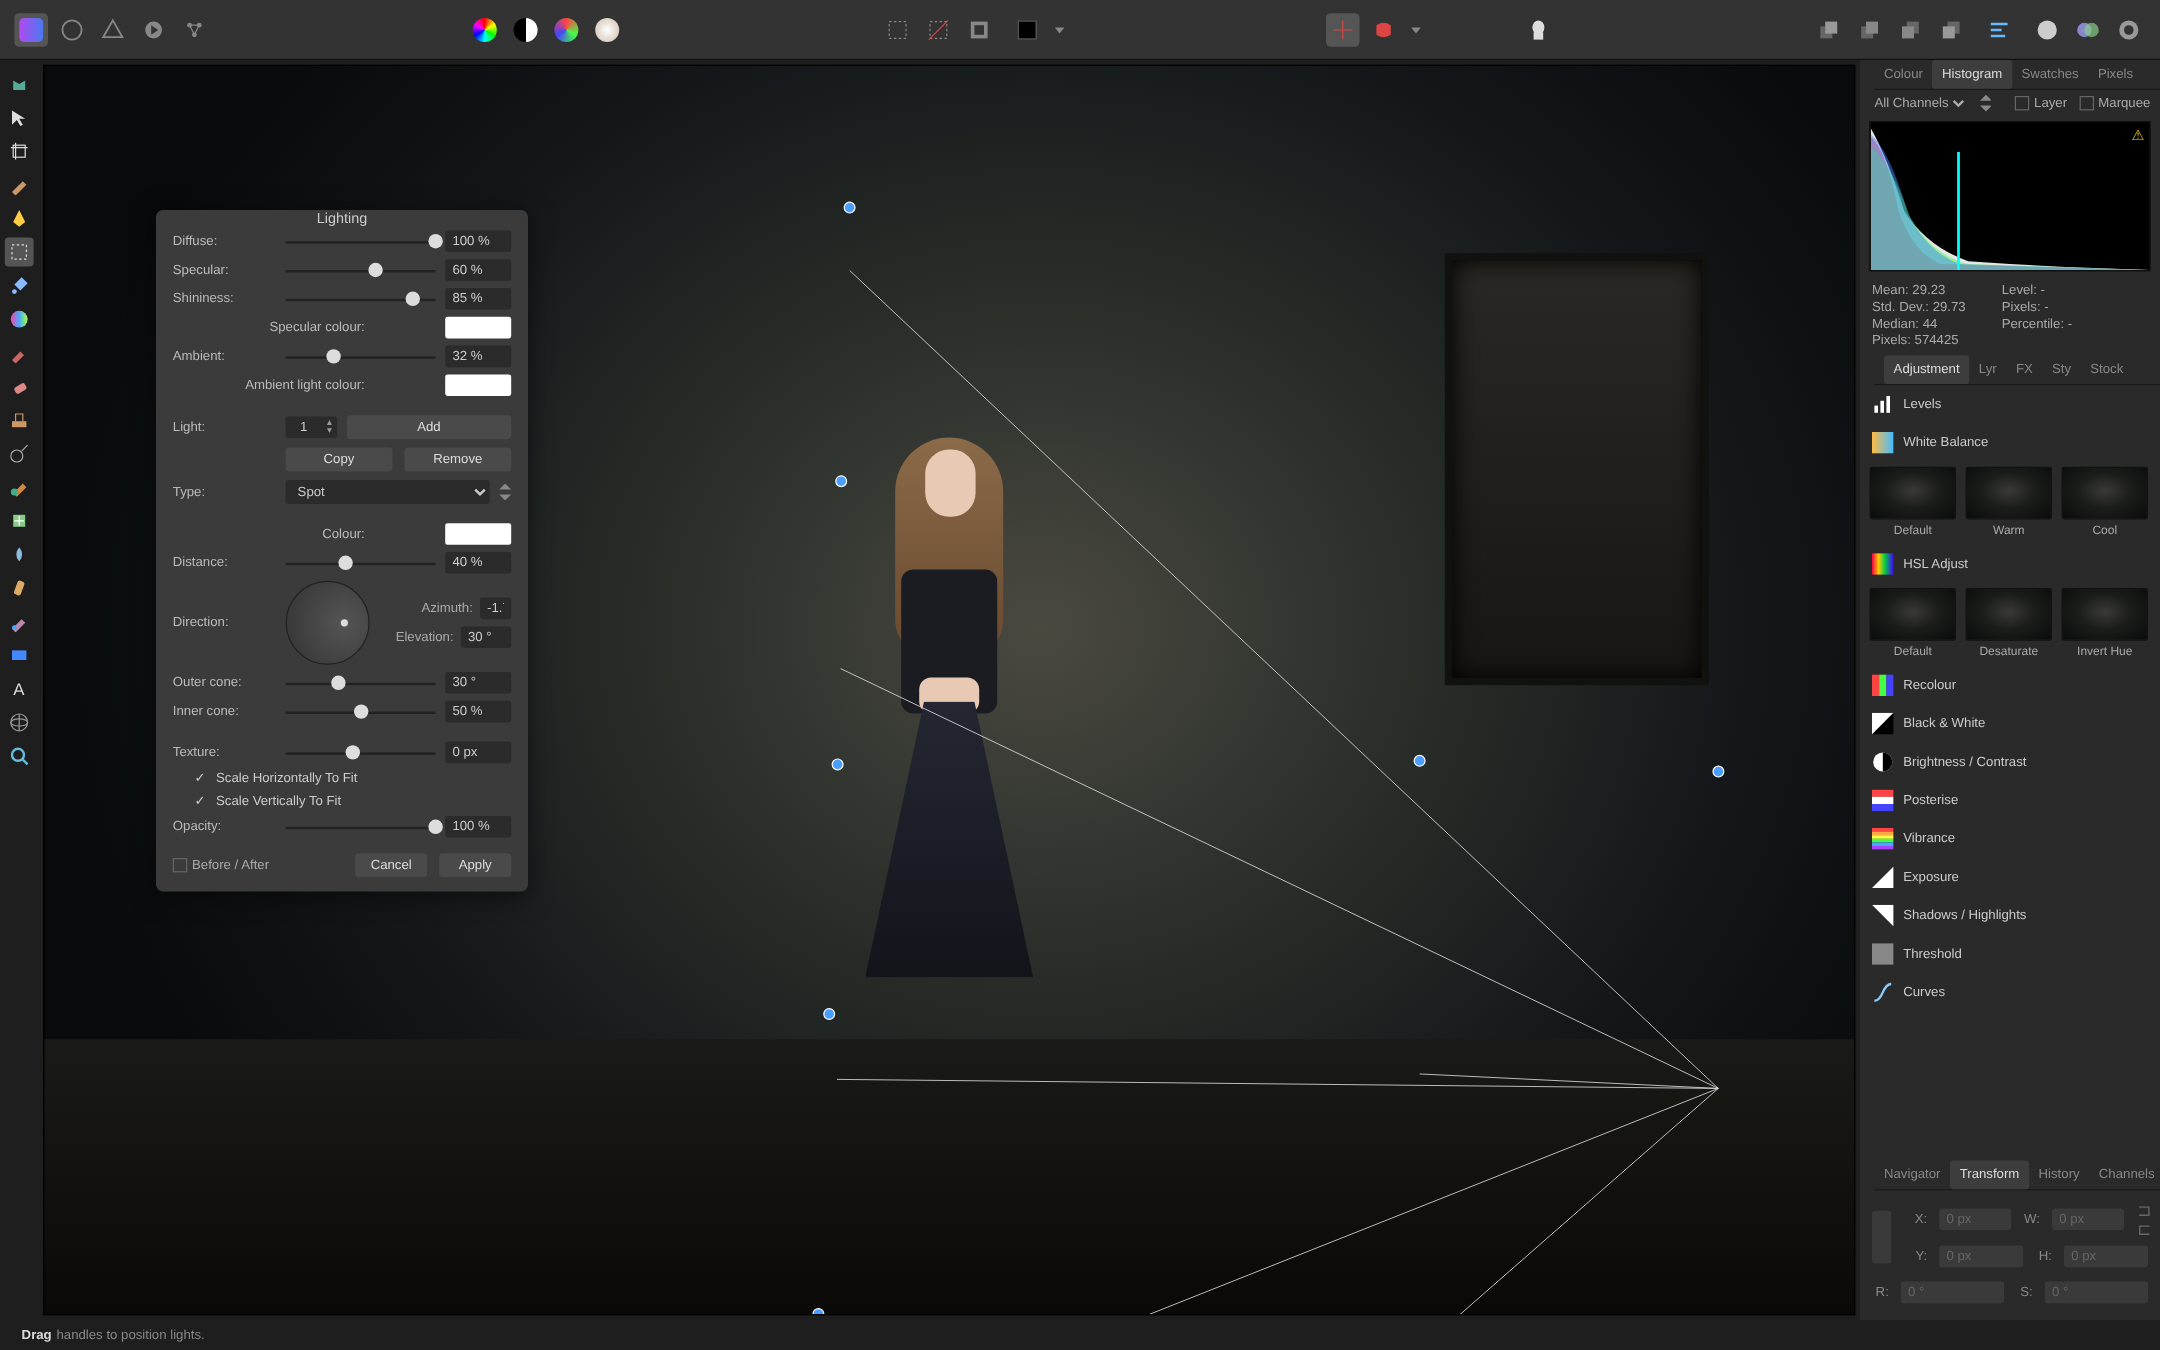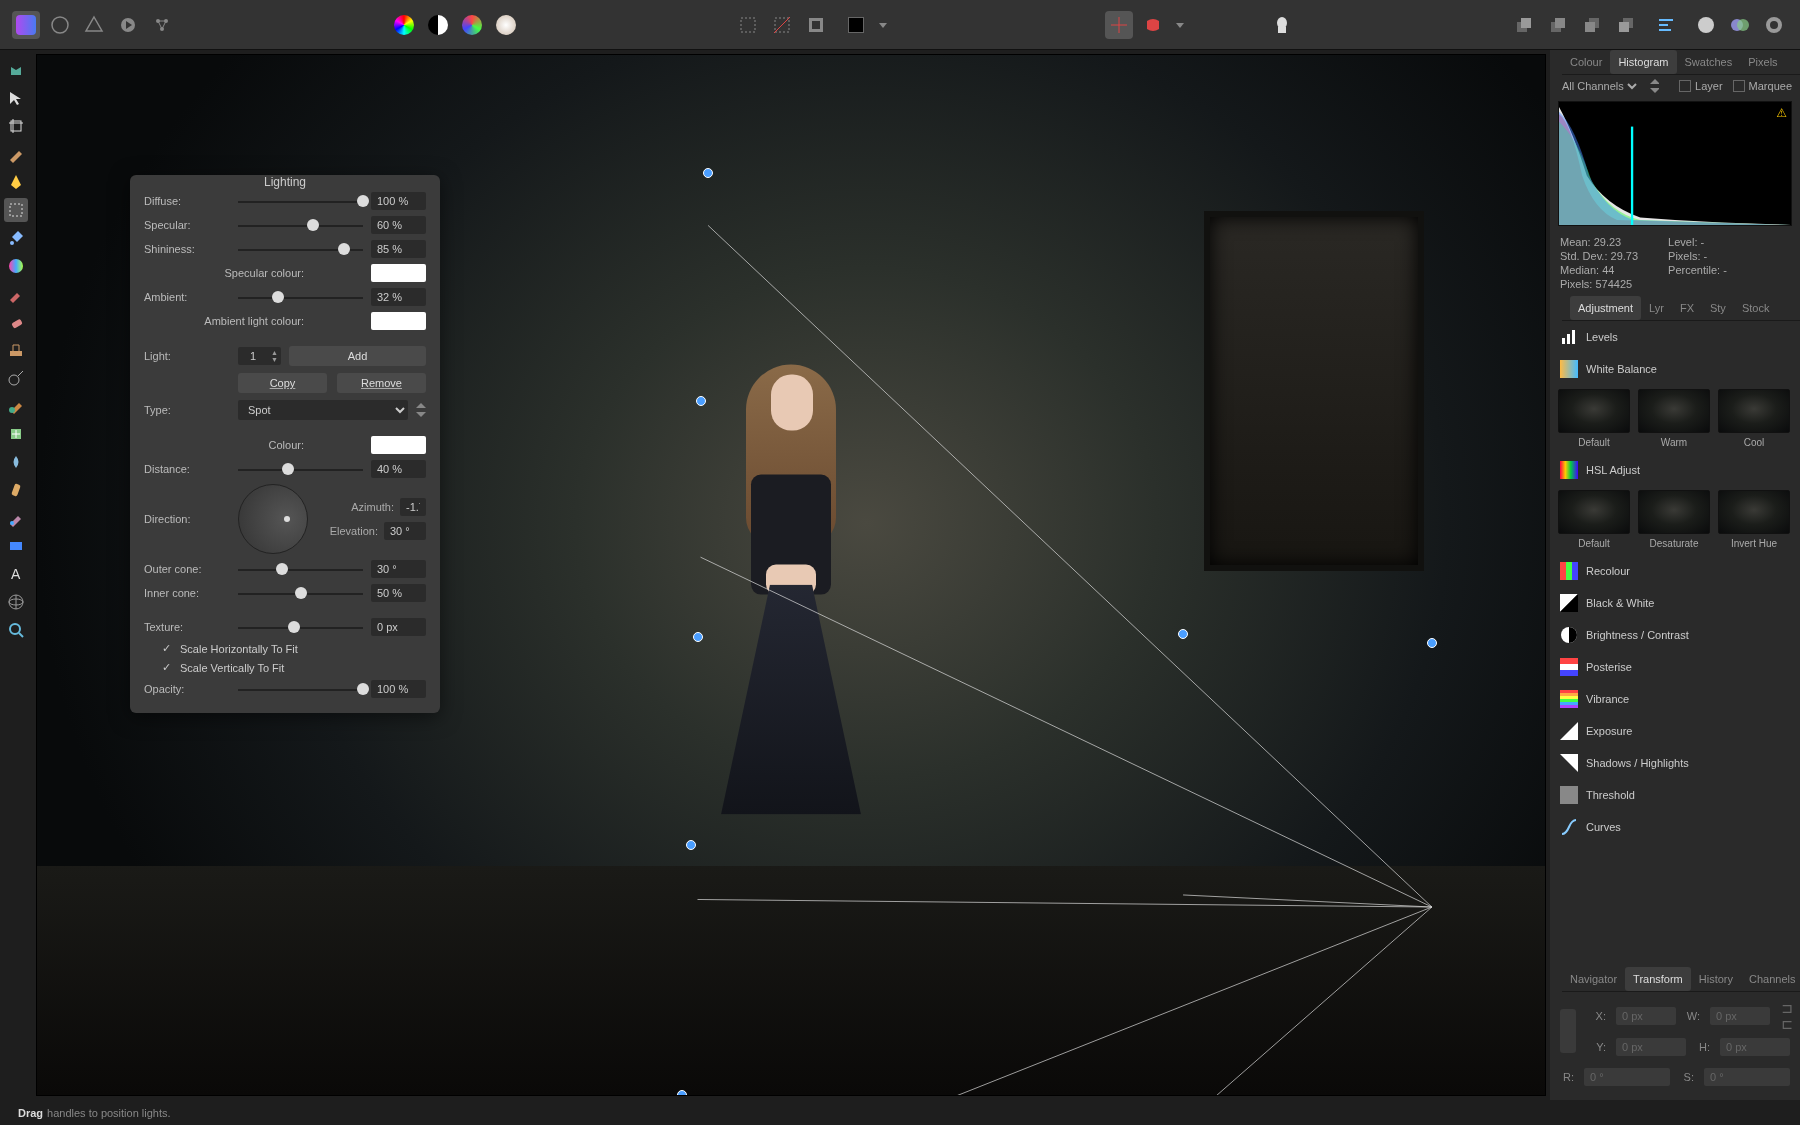--- a/index.html
+++ b/index.html
@@ -68,21 +68,21 @@
 .dialog-title { text-align:center; padding:0; color:#ccc; font-size:12px; }
 .dlg-row { display:flex; align-items:center; padding:3px 14px; gap:8px; }
 .dlg-label { width:86px; text-align:left; font-size:11px; color:#bbb; }
 .dlg-label-wide { width:160px; text-align:right; font-size:11px; color:#bbb; }
 .slider-track { flex:1; height:14px; position:relative; }
 .slider-line { position:absolute; top:50%; left:0; right:0; height:2px; background:#222; }
 .slider-thumb { position:absolute; top:50%; width:12px; height:12px; border-radius:50%; background:#ddd; transform:translate(-50%,-50%); cursor:pointer; }
 .dlg-val { width:55px; background:#2b2b2b; border:none; padding:3px 6px; color:#ccc; font-size:11px; text-align:left; border-radius:2px; }
 .color-swatch { width:55px; height:18px; background:#fff; border-radius:2px; cursor:pointer; }
 .dlg-btn { flex:1; background:#4a4a4a; border:none; color:#ddd; padding:4px 10px; font-size:11px; border-radius:3px; cursor:pointer; }
-.dlg-btn-row { display:flex; gap:10px; padding:4px 14px;text-decoration:underline; }
+.dlg-btn-row { display:flex; gap:10px; padding:4px 14px; }
 .stepper { display:flex; align-items:center; background:#2b2b2b; border-radius:2px; }
 .stepper input { width:30px; background:transparent; border:none; color:#ccc; text-align:center; padding:3px 2px; font-size:11px; }
 .stepper-arrows { display:flex; flex-direction:column; font-size:7px; color:#999; padding:0 3px; }
 .dlg-select { flex:1; background:#2b2b2b; border:none; color:#ccc; padding:3px 6px; font-size:11px; border-radius:2px; }
 .dir-wheel { width:70px; height:70px; border-radius:50%; background:radial-gradient(circle at 70% 50%, #555, #333); border:1px solid #222; position:relative; cursor:pointer; }
 .dir-dot { position:absolute; width:6px; height:6px; border-radius:50%; background:#ddd; top:50%; left:70%; transform:translate(-50%,-50%); }
 .dlg-sep { height:10px; }
 .chk-row { display:flex; align-items:center; gap:6px; padding:3px 14px 3px 32px; font-size:11px; color:#ccc; }
 .checkmark { width:12px; color:#ccc; }
 .dlg-footer { display:flex; gap:10px; padding:10px 14px 0 14px; align-items:center; }
@@ -782,18 +782,27 @@
     </div>
   <div class="dlg-row">
       <span class="dlg-label">Opacity:</span>
       <div class="slider-track">
         <div class="slider-line"></div>
         <div class="slider-thumb" style="left:100%"></div>
       </div>
       <input class="dlg-val" value="100 %" style="">
     </div>
 
+  <div class="dlg-footer">
+    <label class="chk">
+        <span class="box"></span>
+        <span>Before / After</span>
+      </label>
+    <div class="spacer"></div>
+    <button class="dlg-btn" style="flex:0 0 60px">Cancel</button>
+    <button class="dlg-btn" style="flex:0 0 60px">Apply</button>
+  </div>
 </div>
 
 <div class="status">
   <b>Drag</b>
     <span>handles to position lights.</span>
 </div>
 
 </body></html>

